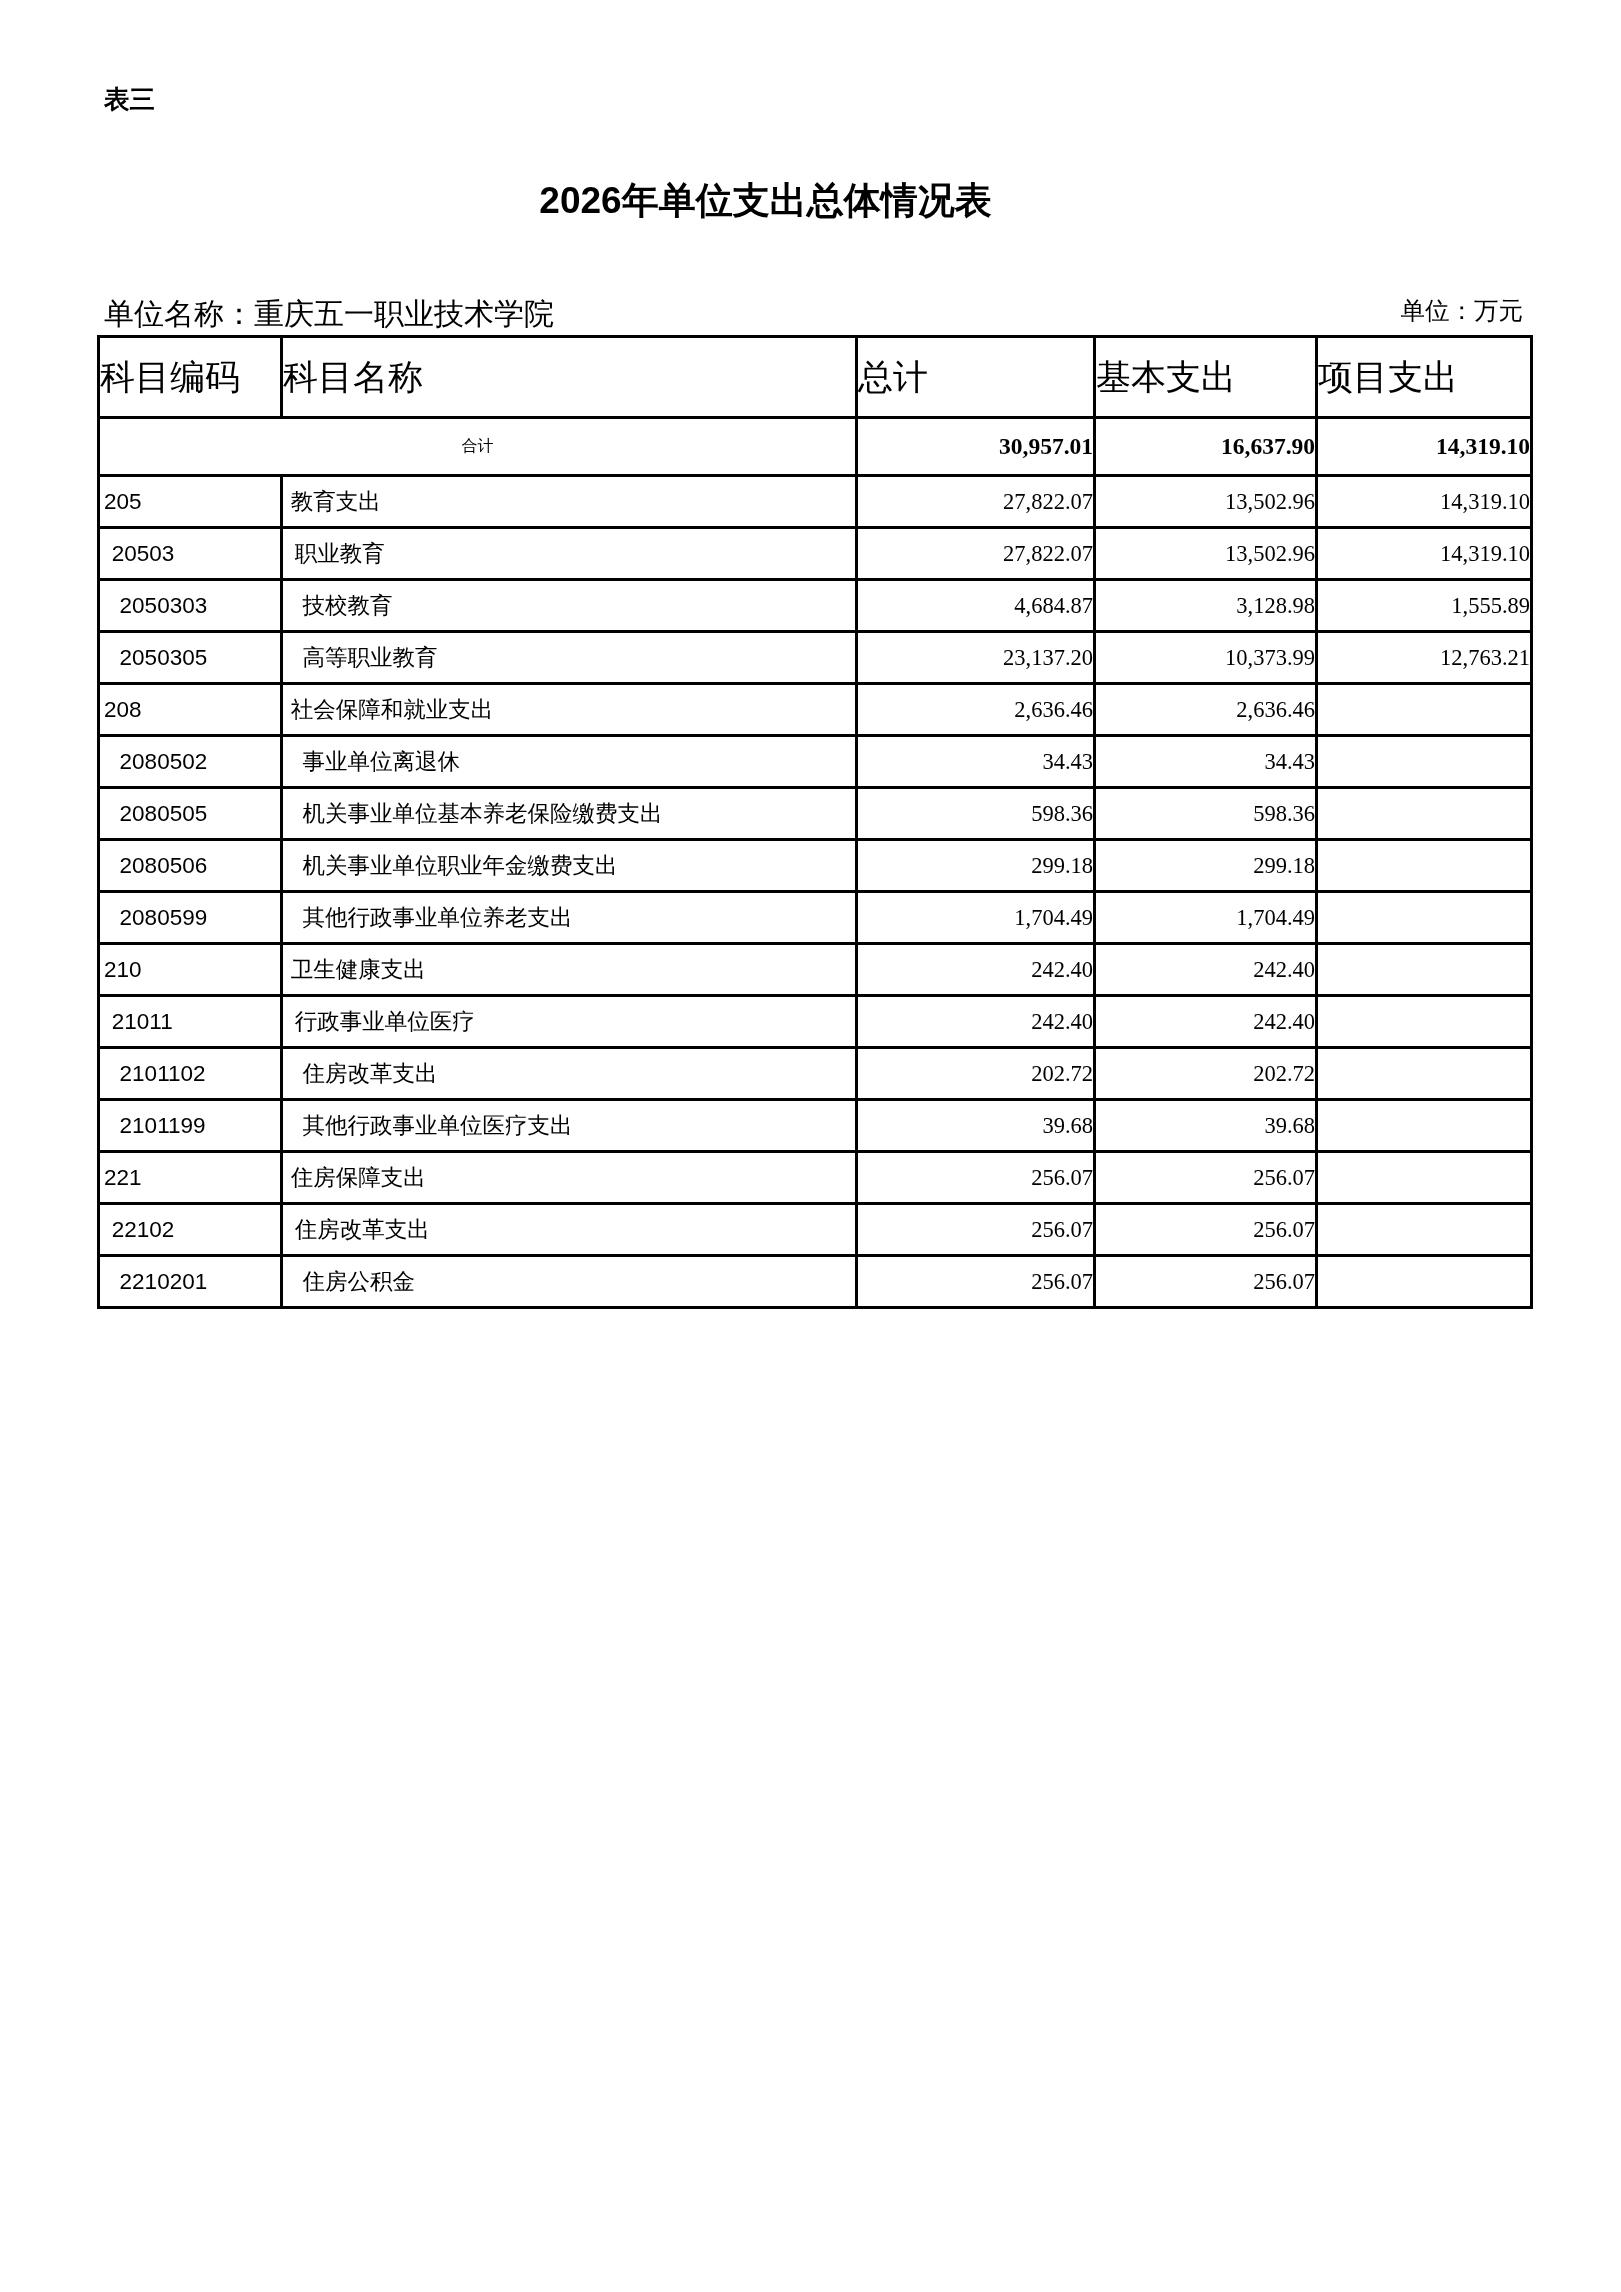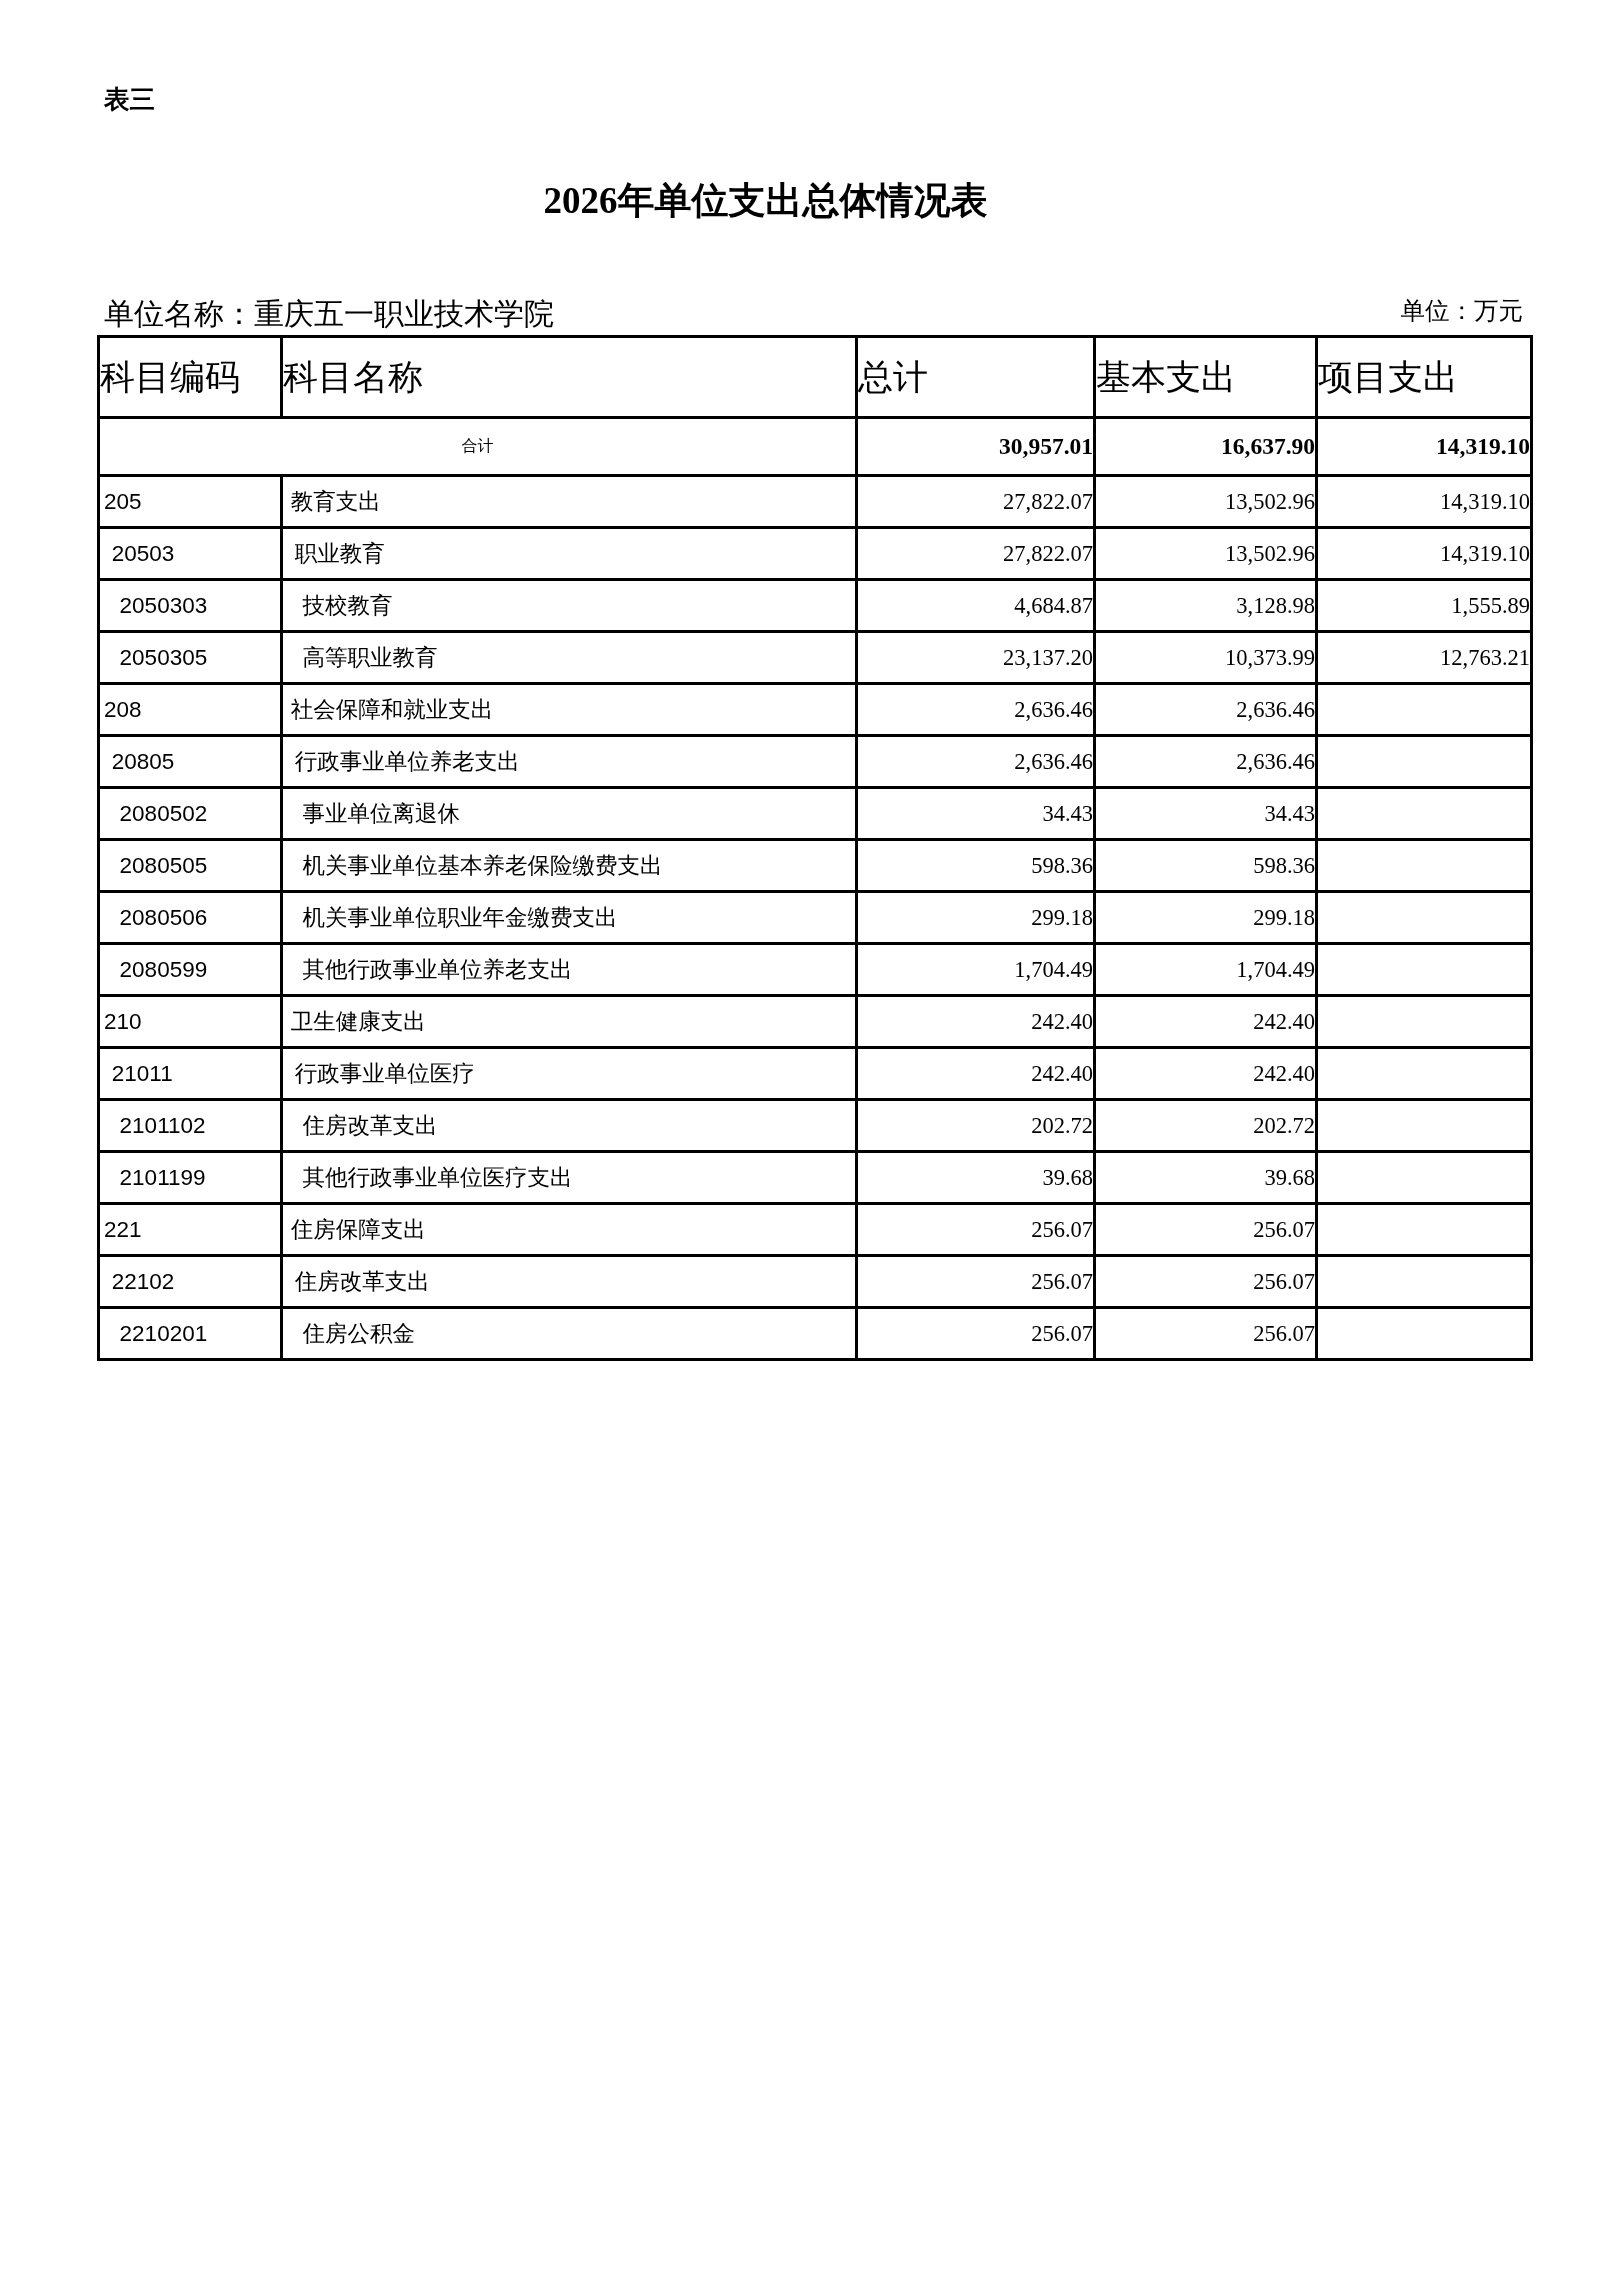--- a/index.html
+++ b/index.html
@@ -1,18 +1,18 @@
 <!DOCTYPE html>
 <html><head>
 <meta charset="utf-8">
 <style>
   html, body { margin: 0; padding: 0; background: #ffffff; }
   body { width: 1621px; height: 2293px; position: relative; font-family: "DejaVu Serif", serif; color: #000; }
   .table-label { position: absolute; left: 104px; top: 82px; font-family: "DejaVu Sans", sans-serif; font-size: 25.5px; font-weight: bold; }
-  .title { position: absolute; left: 0; width: 1531px; top: 176px; text-align: center; font-family: Liberation Serif, serif; font-size: 37px; font-weight: bold; }
+  .title { position: absolute; left: 0; width: 1531px; top: 176px; text-align: center; font-family: Liberation Sans, sans-serif; font-size: 37px; font-weight: bold; }
   .unit-name { position: absolute; left: 104px; top: 294px; font-size: 30px; font-family: "DejaVu Serif", serif; }
   .unit { position: absolute; right: 98px; top: 294px; font-size: 24.5px; font-family: "DejaVu Serif", serif; }
   table { position: absolute; left: 97px; top: 335px; width: 1434px; border-collapse: collapse; table-layout: fixed; }
   td, th { border: 3.9px solid #000; padding: 0; }
   th { height: 78px; font-family: "DejaVu Sans", sans-serif; font-size: 35px; font-weight: normal; text-align: left; }
   tr.total td { height: 55px; font-family: "Liberation Serif", serif; font-weight: bold; font-size: 23.5px; }
   tr.total td.label { text-align: center; font-family: "DejaVu Sans", sans-serif; font-weight: normal; font-size: 16px; }
   tr.row td { height: 49px; font-size: 22.5px; }
   td.code { font-family: "Liberation Sans", sans-serif; font-size: 23.5px; padding-left: 3.9px; white-space: nowrap; }
   td.code.l2 { padding-left: 11.8px; }
@@ -79,27 +79,20 @@
       <tr class="row">
         <td class="code l3">2050305</td>
         <td class="name l3">高等职业教育</td>
         <td class="num">23,137.20</td>
         <td class="num">10,373.99</td>
         <td class="num">12,763.21</td>
       </tr>
       <tr class="row">
         <td class="code l1">208</td>
         <td class="name l1">社会保障和就业支出</td>
-        <td class="num">2,636.46</td>
-        <td class="num">2,636.46</td>
-        <td class="num"></td>
-      </tr>
-      <tr class="row">
-        <td class="code l2">20805</td>
-        <td class="name l2">行政事业单位养老支出</td>
         <td class="num">2,636.46</td>
         <td class="num">2,636.46</td>
         <td class="num"></td>
       </tr>
       <tr class="row">
         <td class="code l3">2080502</td>
         <td class="name l3">事业单位离退休</td>
         <td class="num">34.43</td>
         <td class="num">34.43</td>
         <td class="num"></td>

